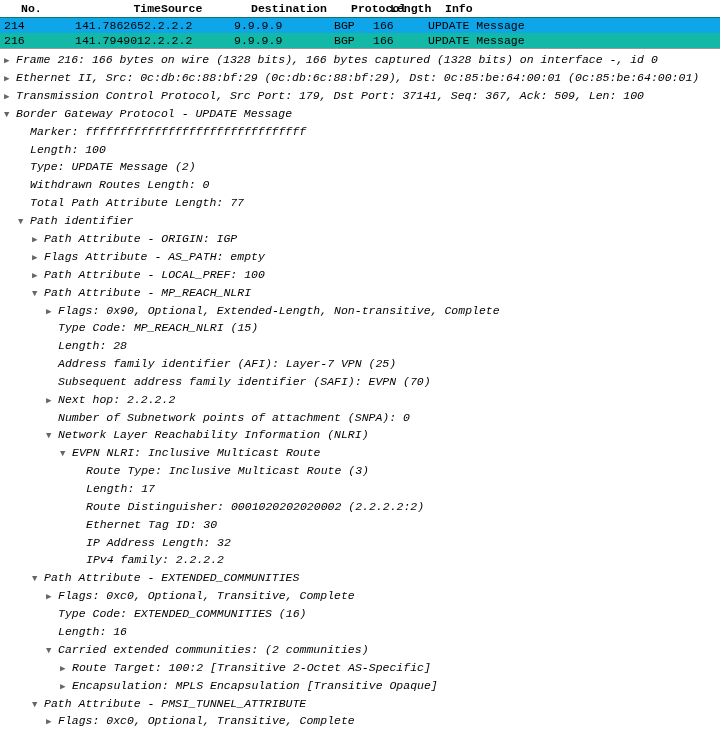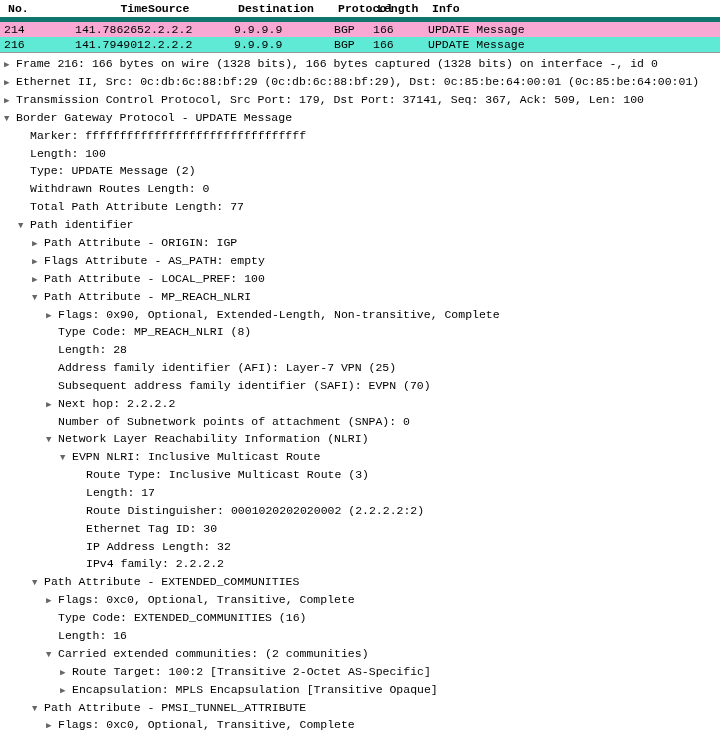--- a/index.html
+++ b/index.html
@@ -7,39 +7,39 @@
       font-family: 'Courier New', Courier, monospace;
       font-size: 11.5px;
       background: #fff;
       color: #000;
       width: 720px;
       overflow-x: hidden;
     }
     .table-header {
       display: flex;
       background: #fff;
-      border-bottom: 5px solid #0f766e;
-      padding: 2px 8px;
+      border-bottom: 1px solid #0f766e;
+      padding: 2px 21px;
       font-weight: bold;
       color: #000;
     }
     .col-no { width: 30px; }
     .col-time { width: 110px; text-align: right; }
     .col-src { width: 90px; }
     .col-dst { width: 100px; }
     .col-proto { width: 39px; }
     .col-len { width: 55px; }
     .col-info { flex: 1; }
     .packet-row {
       display: flex;
       padding: 1px 4px;
-      background: #f9a8d4;
+      background: #0ea5e9;
       cursor: pointer;
     }
-    .packet-row.selected { background: #5eead4; }
+    .packet-row.selected { background: #14b8a6; }
     .detail-panel {
       background: #fff;
       border-top: 1px solid #999;
       padding: 2px 4px;
       line-height: 1.55;
     }
     .detail-line {
       display: flex;
       align-items: flex-start;
       white-space: nowrap;
@@ -49,21 +49,21 @@
       display: inline-block;
       width: 12px;
       color: #666;
       cursor: pointer;
       flex-shrink: 0;
     }
     .expand-icon.expanded::before { content: '▼'; font-size: 9px; }
     .expand-icon.collapsed::before { content: '▶'; font-size: 9px; }
     .expand-icon.none::before { content: ' '; }
     .line-text { white-space: pre; }
-    .c-black { color: #000; }
+    .c-black { color: #000; font-style: italic; }
     .packet-row .col-no, .packet-row .col-time, .packet-row .col-src,
     .packet-row .col-dst, .packet-row .col-proto, .packet-row .col-len,
     .packet-row .col-info { overflow: hidden; text-overflow: ellipsis; }
   </style>
 </head>
 <body>
 
 <div>
   <div class="table-header">
     <span class="col-no">No.</span>
@@ -153,21 +153,21 @@
       <div class="detail-line">
         <span class="expand-icon expanded" style="margin-left: 28px;"></span>
         <span class="line-text c-black">Path Attribute - MP_REACH_NLRI</span>
       </div>
       <div class="detail-line">
         <span class="expand-icon collapsed" style="margin-left: 42px;"></span>
         <span class="line-text c-black">Flags: 0x90, Optional, Extended-Length, Non-transitive, Complete</span>
       </div>
       <div class="detail-line">
         <span class="expand-icon none" style="margin-left: 42px;"></span>
-        <span class="line-text c-black">Type Code: MP_REACH_NLRI (8)</span>
+        <span class="line-text c-black">Type Code: MP_REACH_NLRI (15)</span>
       </div>
       <div class="detail-line">
         <span class="expand-icon none" style="margin-left: 42px;"></span>
         <span class="line-text c-black">Length: 28</span>
       </div>
       <div class="detail-line">
         <span class="expand-icon none" style="margin-left: 42px;"></span>
         <span class="line-text c-black">Address family identifier (AFI): Layer-7 VPN (25)</span>
       </div>
       <div class="detail-line">

